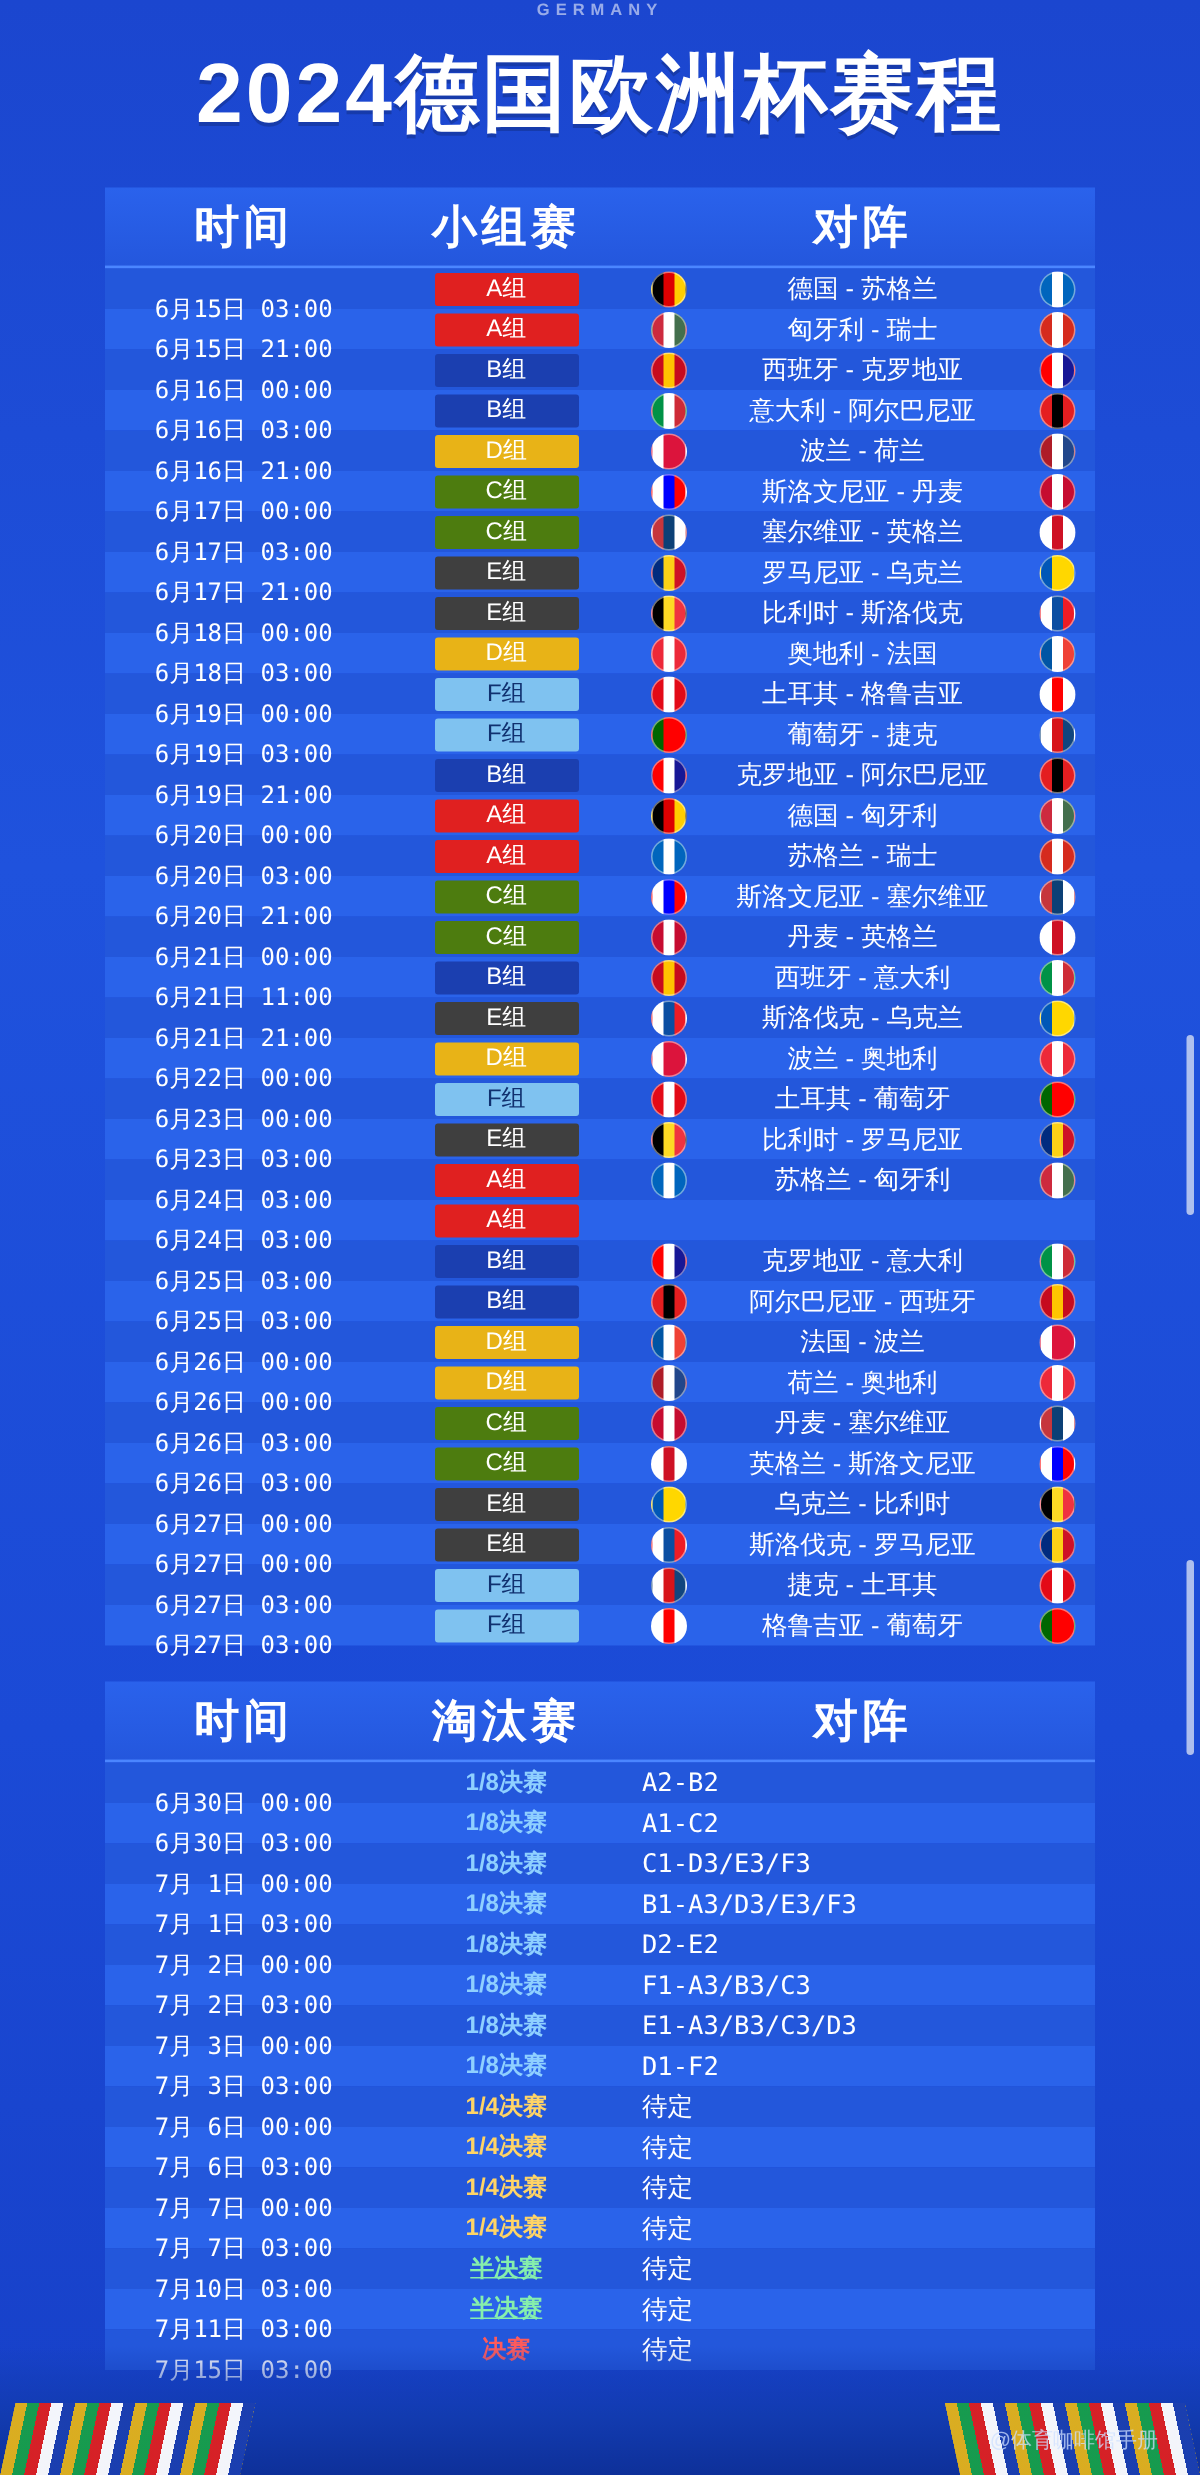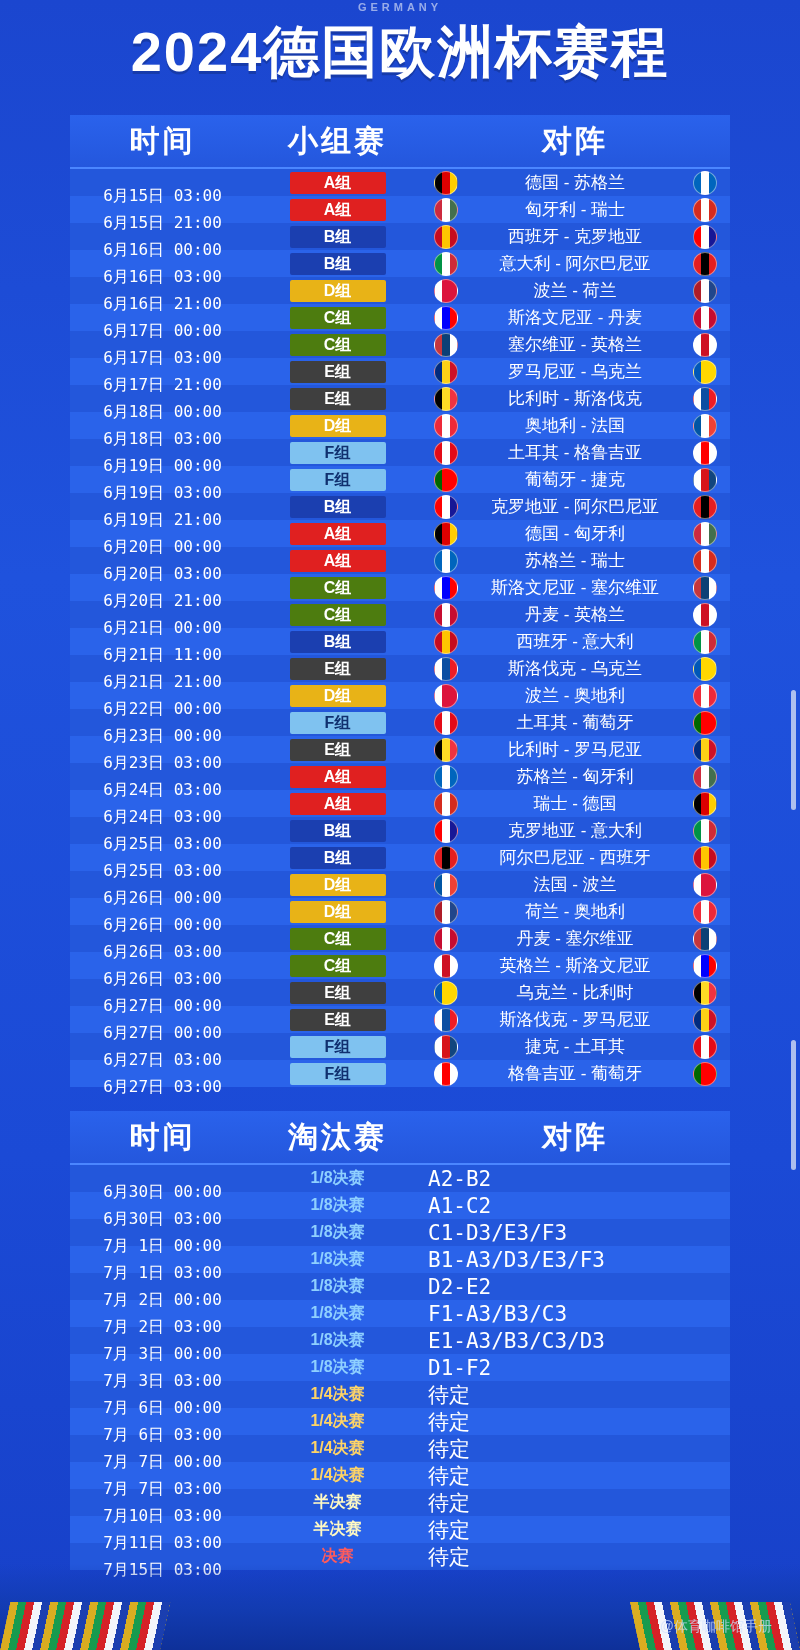--- a/index.html
+++ b/index.html
@@ -18,21 +18,21 @@
     text-align:center;color:#ffffff;opacity:.55;
     font-size:11px;letter-spacing:4px;font-weight:bold;
     padding-top:1px;
   }
   .title{
     text-align:center;
     color:#ffffff;
     font-size:56px;
     font-weight:bold;
     letter-spacing:2px;
-    margin-top:2px;
+    margin-top:12px;
     text-shadow:0 3px 0 rgba(0,0,0,.18);
   }
   .tablewrap{
     margin:24px 70px 0 70px;
   }
   .hdr{
     display:flex;align-items:center;
     background:linear-gradient(180deg,#2a62ec,#2457dd);
     border-bottom:2px solid #4b86ff;
     height:52px;
@@ -50,21 +50,21 @@
     width:185px;text-align:center;color:#fff;
     font-size:16px;font-family:"DejaVu Sans Mono","Liberation Mono",monospace;
     letter-spacing:0px;
     margin-top:28px;
   }
   .row .grp{
     width:165px;display:flex;justify-content:center;align-items:center;
   }
   .grp b{
     display:inline-block;width:96px;height:22px;line-height:22px;
-    text-align:center;color:#fff;font-size:16px;font-weight:bold;border-radius:2px;
+    text-align:center;color:#fff;font-size:16px;font-weight:normal;border-radius:2px;
   }
   .g-A{background:#e02020;}
   .g-B{background:#1b3fb0;}
   .g-C{background:#4d7c0f;}
   .g-D{background:#e8b317;}
   .g-E{background:#3f3f3f;}
   .g-F{background:#7fc2f0;color:#10306f !important;}
   .row .match{
     flex:1;display:flex;align-items:center;justify-content:center;gap:10px;
   }
@@ -77,24 +77,24 @@
   .teams{
     color:#fff;font-size:17px;min-width:215px;text-align:center;
     white-space:nowrap;
   }
   
   .ko .row .stage{
     width:165px;text-align:center;font-size:16px;font-weight:bold;
   }
   .s-8{color:#8fd0ff;}
   .s-4{color:#ffd466;}
-  .s-2{color:#fef9c3;}
+  .s-2{color:#86efac;text-decoration:underline;}
   .s-1{color:#ff5b5b;}
   .ko .row .pair{
-    flex:1;color:#fff;font-size:21px;padding-left:8px;
+    flex:1;color:#fff;font-size:17px;padding-left:8px;
     font-family:"DejaVu Sans Mono","Liberation Mono",monospace;
   }
   .ko-hdr{margin-top:18px;}
   .footer{
     position:absolute;left:0;right:0;bottom:0;height:60px;text-align:center;
   }
   .stripes{
     position:absolute;left:0;bottom:0;width:160px;height:48px;
     background:repeating-linear-gradient(90deg,#e4b31a 0 8px,#17a04a 8px 16px,#e02020 16px 24px,#ffffff 24px 32px,#1b3fb0 32px 40px);
     opacity:.95;
@@ -379,25 +379,20 @@
             <span class="flag" style="background: linear-gradient(90deg, rgb(0, 101, 189) 0px, rgb(0, 101, 189) 33%, rgb(255, 255, 255) 33%, rgb(255, 255, 255) 66%, rgb(0, 101, 189) 66%, rgb(0, 101, 189) 100%);"></span>
             <span class="teams">苏格兰 - 匈牙利</span>
             <span class="flag" style="background: linear-gradient(90deg, rgb(205, 42, 62) 0px, rgb(205, 42, 62) 33%, rgb(255, 255, 255) 33%, rgb(255, 255, 255) 66%, rgb(67, 111, 77) 66%, rgb(67, 111, 77) 100%);"></span>
           </div>
         </div>
         <div class="row alt">
           <div class="time">6月24日 03:00</div>
           <div class="grp">
             <b class="g-A">A组</b>
           </div>
-          <div class="match">
-            <span class="flag" style="background: linear-gradient(90deg, rgb(213, 43, 30) 0px, rgb(213, 43, 30) 33%, rgb(255, 255, 255) 33%, rgb(255, 255, 255) 66%, rgb(213, 43, 30) 66%, rgb(213, 43, 30) 100%);"></span>
-            <span class="teams">瑞士 - 德国</span>
-            <span class="flag" style="background: linear-gradient(90deg, rgb(0, 0, 0) 0px, rgb(0, 0, 0) 33%, rgb(221, 0, 0) 33%, rgb(221, 0, 0) 66%, rgb(255, 206, 0) 66%, rgb(255, 206, 0) 100%);"></span>
-          </div>
         </div>
         <div class="row">
           <div class="time">6月25日 03:00</div>
           <div class="grp">
             <b class="g-B">B组</b>
           </div>
           <div class="match">
             <span class="flag" style="background: linear-gradient(90deg, rgb(255, 0, 0) 0px, rgb(255, 0, 0) 33%, rgb(255, 255, 255) 33%, rgb(255, 255, 255) 66%, rgb(23, 23, 150) 66%, rgb(23, 23, 150) 100%);"></span>
             <span class="teams">克罗地亚 - 意大利</span>
             <span class="flag" style="background: linear-gradient(90deg, rgb(0, 146, 70) 0px, rgb(0, 146, 70) 33%, rgb(255, 255, 255) 33%, rgb(255, 255, 255) 66%, rgb(206, 43, 55) 66%, rgb(206, 43, 55) 100%);"></span>

